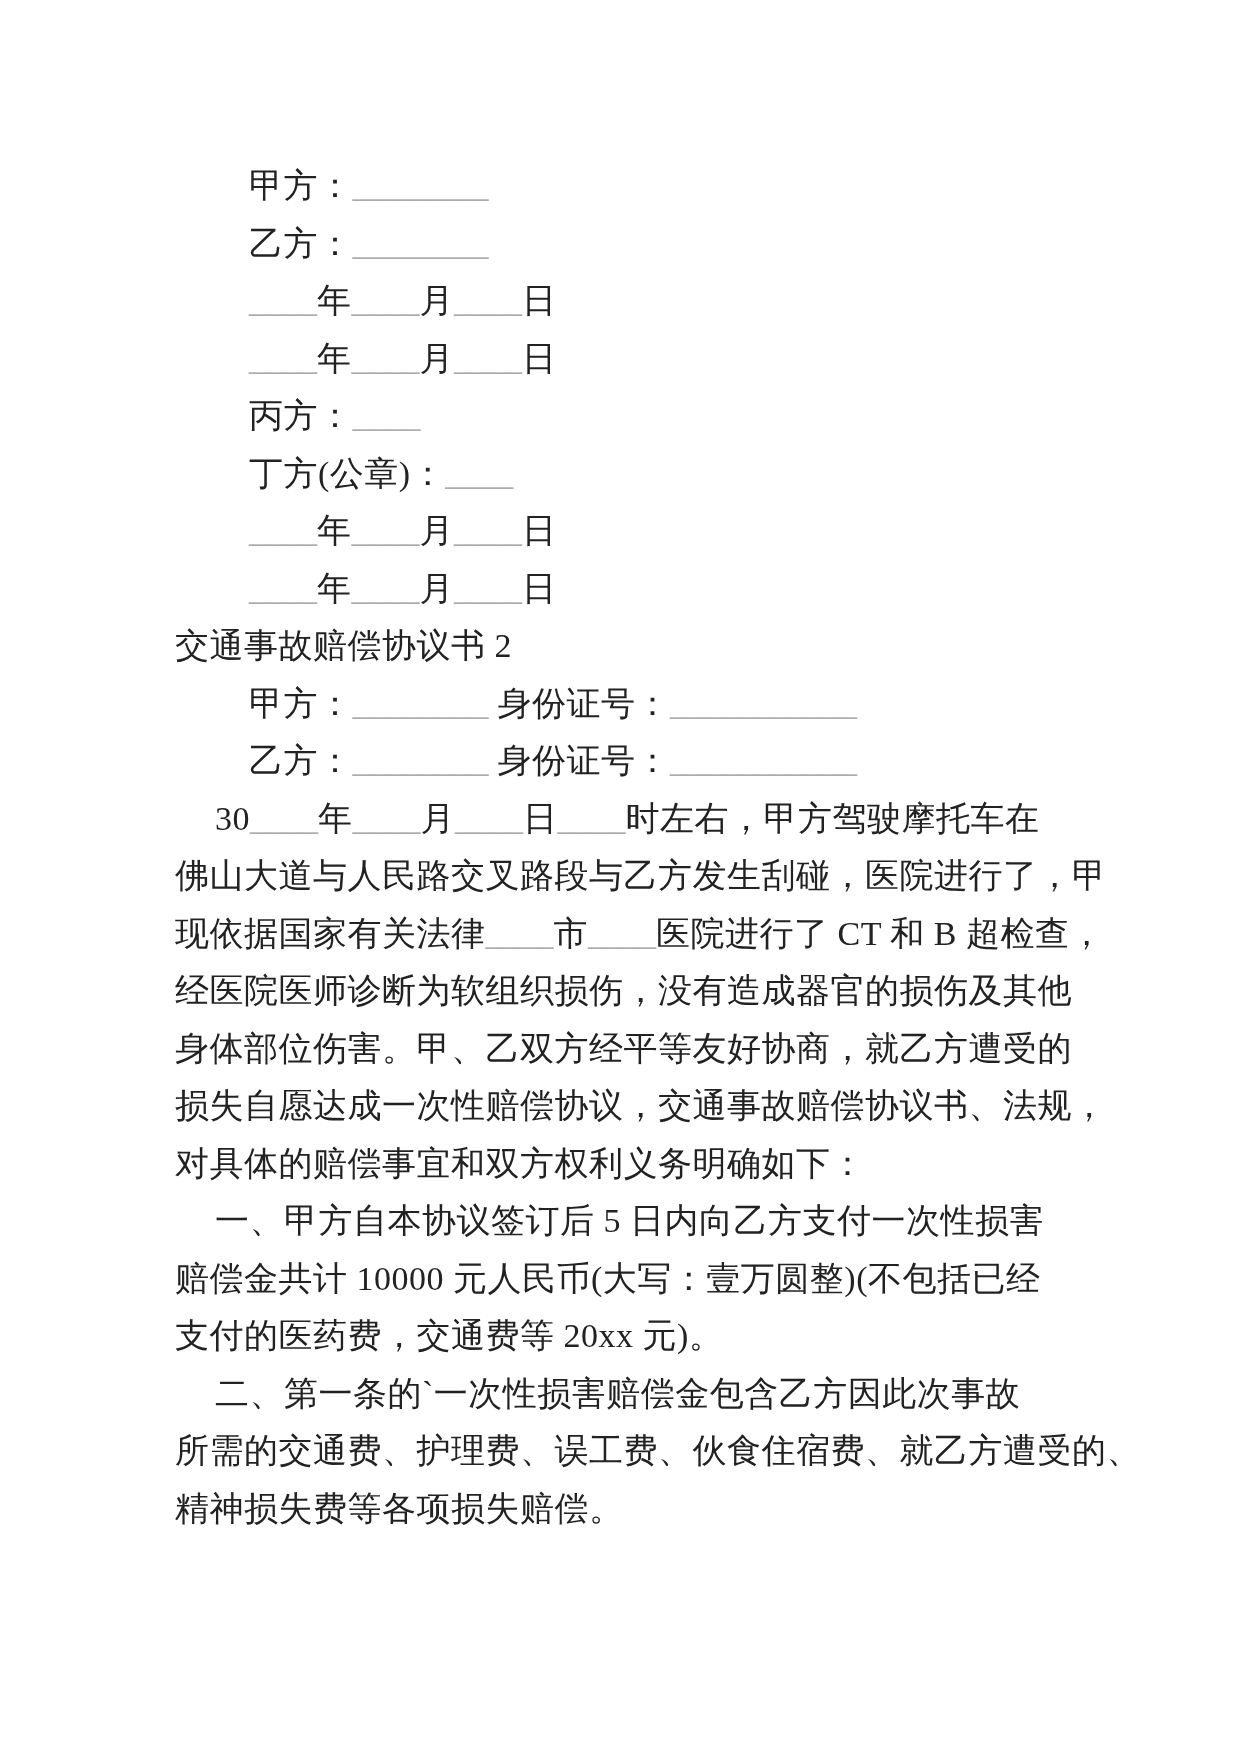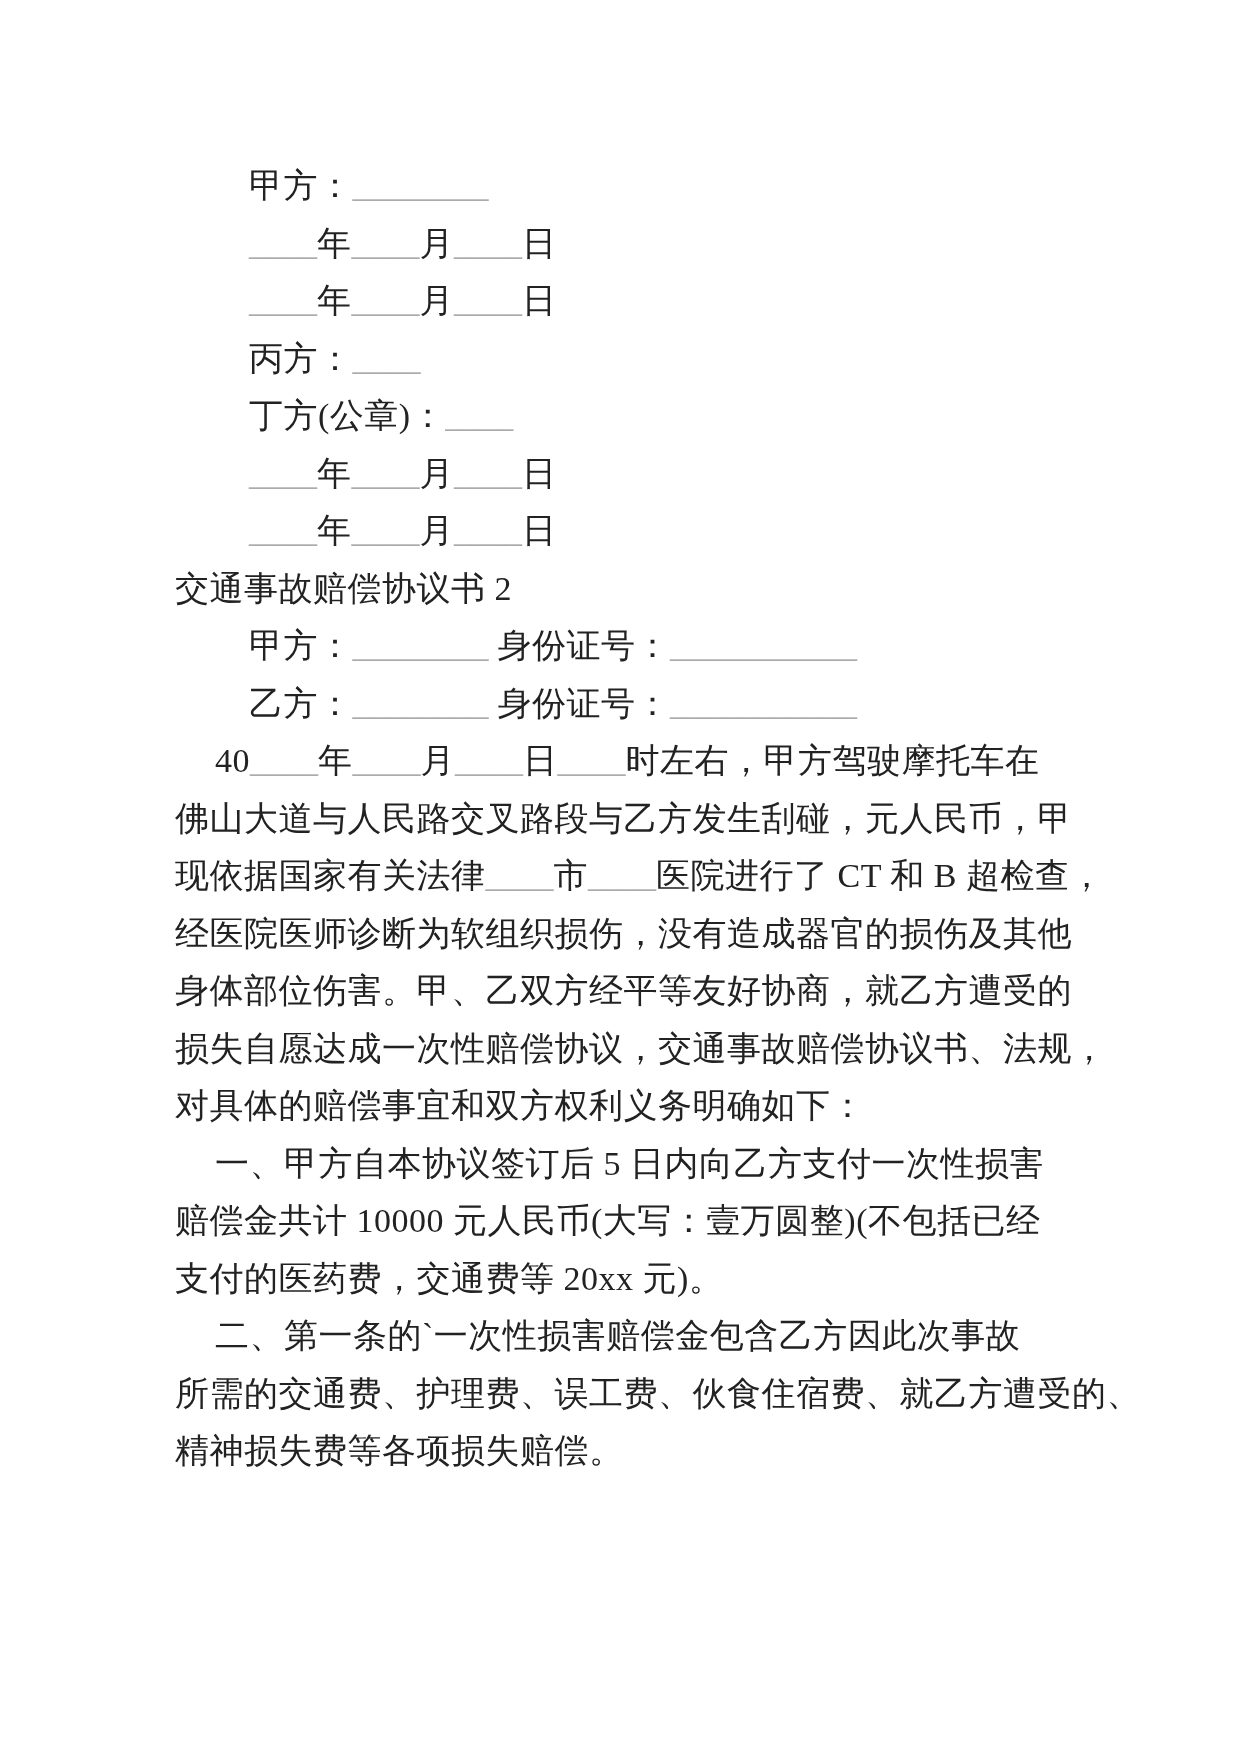--- a/index.html
+++ b/index.html
@@ -39,31 +39,32 @@
     color: var(--blank-color, #ababab);
     letter-spacing: 0;
   }
 </style>
 </head>
 <body>
 
 <div class="page" style="--page-bg: #ffffff; --text-color: #222222; --blank-color: #ababab;">
   <div class="doc-body">
       <div class="line sig"><span class="text">甲方：</span><span class="blank">________</span></div>
+      <div class="line sig"><span class="text">乙方：</span><span class="blank">________</span></div>
       <div class="line sig"><span class="blank">____</span><span class="text">年</span><span class="blank">____</span><span class="text">月</span><span class="blank">____</span><span class="text">日</span></div>
       <div class="line sig"><span class="blank">____</span><span class="text">年</span><span class="blank">____</span><span class="text">月</span><span class="blank">____</span><span class="text">日</span></div>
       <div class="line sig"><span class="text">丙方：</span><span class="blank">____</span></div>
       <div class="line sig"><span class="text">丁方(公章)：</span><span class="blank">____</span></div>
       <div class="line sig"><span class="blank">____</span><span class="text">年</span><span class="blank">____</span><span class="text">月</span><span class="blank">____</span><span class="text">日</span></div>
       <div class="line sig"><span class="blank">____</span><span class="text">年</span><span class="blank">____</span><span class="text">月</span><span class="blank">____</span><span class="text">日</span></div>
       <div class="line none"><span class="text">交通事故赔偿协议书 2</span></div>
       <div class="line sig"><span class="text">甲方：</span><span class="blank">________</span><span class="text"> 身份证号：</span><span class="blank">___________</span></div>
       <div class="line sig"><span class="text">乙方：</span><span class="blank">________</span><span class="text"> 身份证号：</span><span class="blank">___________</span></div>
-      <div class="line first"><span class="text">40</span><span class="blank">____</span><span class="text">年</span><span class="blank">____</span><span class="text">月</span><span class="blank">____</span><span class="text">日</span><span class="blank">____</span><span class="text">时左右，甲方驾驶摩托车在</span></div>
-      <div class="line body"><span class="text">佛山大道与人民路交叉路段与乙方发生刮碰，元人民币，甲</span></div>
+      <div class="line first"><span class="text">30</span><span class="blank">____</span><span class="text">年</span><span class="blank">____</span><span class="text">月</span><span class="blank">____</span><span class="text">日</span><span class="blank">____</span><span class="text">时左右，甲方驾驶摩托车在</span></div>
+      <div class="line body"><span class="text">佛山大道与人民路交叉路段与乙方发生刮碰，医院进行了，甲</span></div>
       <div class="line body"><span class="text">现依据国家有关法律</span><span class="blank">____</span><span class="text">市</span><span class="blank">____</span><span class="text">医院进行了 CT 和 B 超检查，</span></div>
       <div class="line body"><span class="text">经医院医师诊断为软组织损伤，没有造成器官的损伤及其他</span></div>
       <div class="line body"><span class="text">身体部位伤害。甲、乙双方经平等友好协商，就乙方遭受的</span></div>
       <div class="line body"><span class="text">损失自愿达成一次性赔偿协议，交通事故赔偿协议书、法规，</span></div>
       <div class="line body"><span class="text">对具体的赔偿事宜和双方权利义务明确如下：</span></div>
       <div class="line first"><span class="text">一、甲方自本协议签订后 5 日内向乙方支付一次性损害</span></div>
       <div class="line body"><span class="text">赔偿金共计 10000 元人民币(大写：壹万圆整)(不包括已经</span></div>
       <div class="line body"><span class="text">支付的医药费，交通费等 20xx 元)。</span></div>
       <div class="line first"><span class="text">二、第一条的`一次性损害赔偿金包含乙方因此次事故</span></div>
       <div class="line body"><span class="text">所需的交通费、护理费、误工费、伙食住宿费、就乙方遭受的、</span></div>

